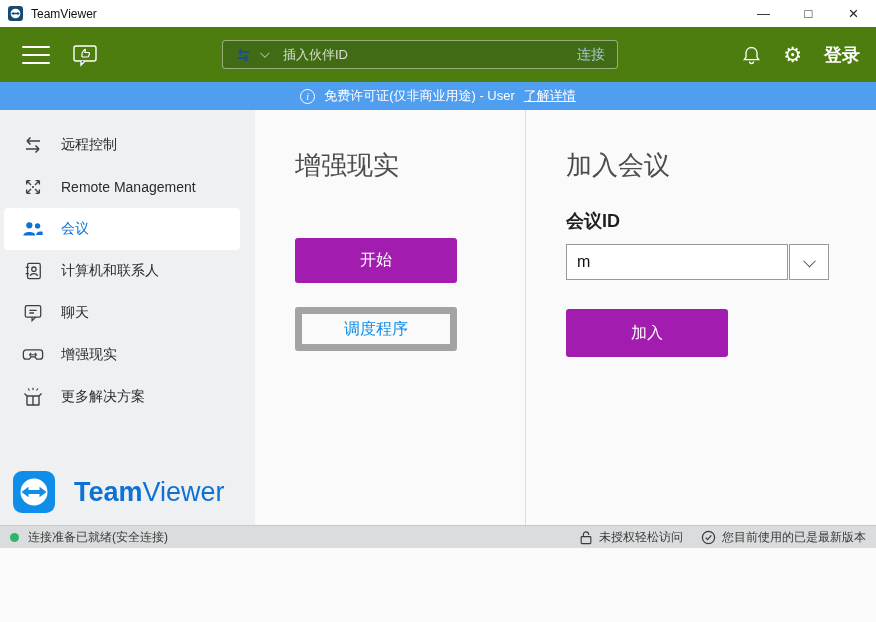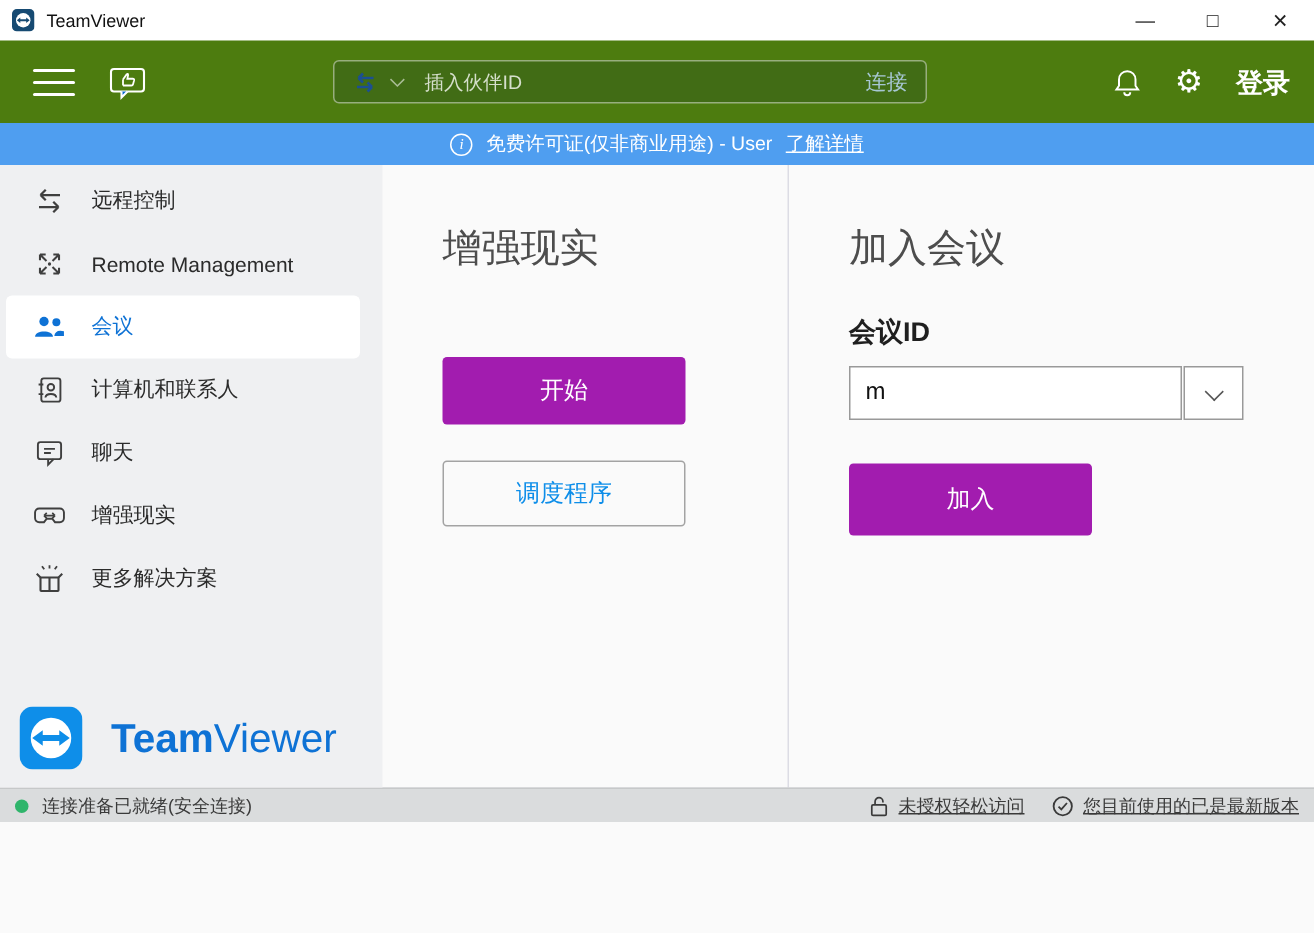--- a/index.html
+++ b/index.html
@@ -29,50 +29,50 @@
   .icon-btn { display:flex; align-items:center; justify-content:center; cursor:pointer; }
 
   
   .notifbar { height:28px; background:#4f9ef0; display:flex; align-items:center; justify-content:center; gap:9px; color:#fff; font-size:13px; flex:0 0 auto; }
   .info-circle { width:15px; height:15px; border:1px solid #fff; border-radius:50%; font-size:10px; display:flex; align-items:center; justify-content:center; font-family:"Liberation Serif",serif; font-style:italic; }
   .notif-link { text-decoration:underline; cursor:pointer; }
 
   
   .body { flex:1; display:flex; min-height:0; }
   .sidebar { width:255px; background:#eff0f2; position:relative; flex:0 0 auto; }
-  .nav { padding-top:3px; }
+  .nav { padding-top:14px; }
   .nav-item { height:42px; margin:0 15px 0 4px; padding-left:18px; display:flex; align-items:center; gap:17px; font-size:14px; color:#2b2b2b; cursor:pointer; border-radius:4px; }
   .nav-item .ico { width:22px; height:22px; display:flex; align-items:center; justify-content:center; flex:0 0 auto; }
   .nav-item.active { background:#ffffff; color:#0e72d5; }
   .sidebar-logo { position:absolute; left:13px; bottom:12px; display:flex; align-items:center; }
   .logo-text { margin-left:19px; font-size:27px; color:#0e72d5; letter-spacing:0; }
   .logo-text b { font-weight:bold; }
 
   .main-panel { width:270px; padding:38px 0 0 40px; flex:0 0 auto; background:#fafafa; }
   .panel-title { font-size:26px; font-weight:400; color:#4d4d4d; }
   .btn { display:flex; align-items:center; justify-content:center; width:162px; font-size:16px; border-radius:3px; cursor:pointer; }
   .btn-primary { background:#a21caf; color:#fff; border:none; }
-  .btn-outline { background:#fafafa; color:#0e8ee9; border:1px solid #a3a3a3;text-align:right; }
+  .btn-outline { background:#fafafa; color:#0e8ee9; border:7px solid #a3a3a3;text-align:right; }
   .start-btn { height:45px; margin-top:55px; }
   .scheduler-btn { height:44px; margin-top:24px; }
 
   .join-panel { flex:1; border-left:1px solid #dcdce4; padding:38px 0 0 40px; background:#fafafa; }
   .field-label { margin-top:26px; font-size:18px; font-weight:bold; color:#1f1f1f; }
   .id-row { margin-top:11px; display:flex; }
   .id-input { width:222px; height:36px; border:1px solid #999; background:#fff; font-size:16px; padding:0 10px; color:#111; outline:none; font-family:"Liberation Sans",sans-serif; }
   .id-dropdown { width:40px; height:36px; border:1px solid #999; background:#fff; margin-left:1px; display:flex; align-items:center; justify-content:center; cursor:pointer; }
   .dd-chev { width:9px; height:9px; border-right:1.6px solid #555; border-bottom:1.6px solid #555; transform:rotate(45deg) translate(-1px,-1px); }
   .join-btn { height:48px; margin-top:29px; }
 
   
   .statusbar { height:23px; background:#dadcdd; border-top:1px solid #c6c8c9; display:flex; align-items:center; padding:0 10px 0 10px; font-size:12px; color:#3a3a3a; flex:0 0 auto; }
   .status-left { display:flex; align-items:center; gap:9px; }
   .green-dot { width:9px; height:9px; border-radius:50%; background:#2fb56b; }
   .status-right { margin-left:auto; display:flex; align-items:center; gap:6px; }
-  .status-item { display:flex; align-items:center; gap:6px;text-decoration:underline; }
+  .status-item { display:flex; align-items:center; gap:6px; }
   .status-item + .status-item { margin-left:12px; }
 </style>
 </head>
 <body>
 
 <div class="window">
 
   <div class="titlebar">
     <svg width="15" height="15" viewBox="0 0 42 42">
       <rect x="0" y="0" width="42" height="42" rx="9" fill="#164a72"></rect>

